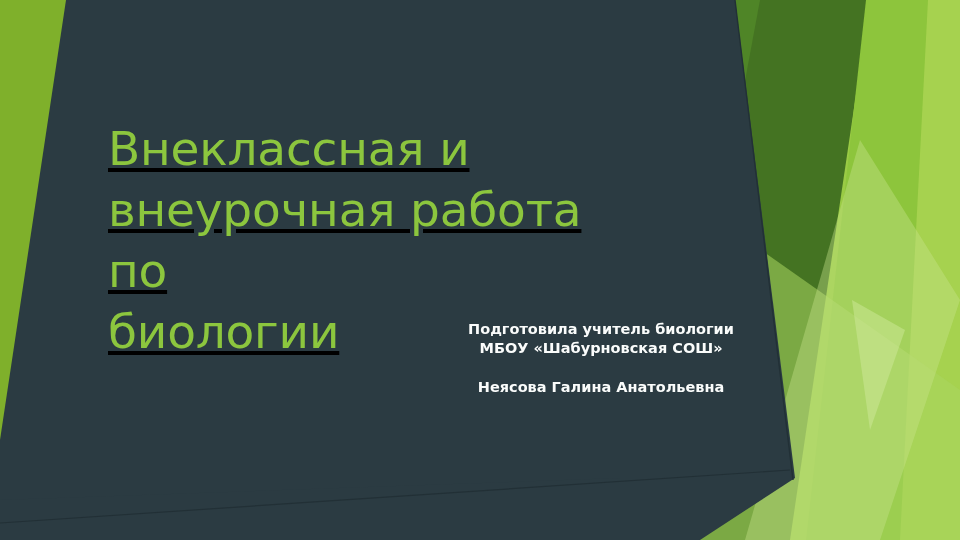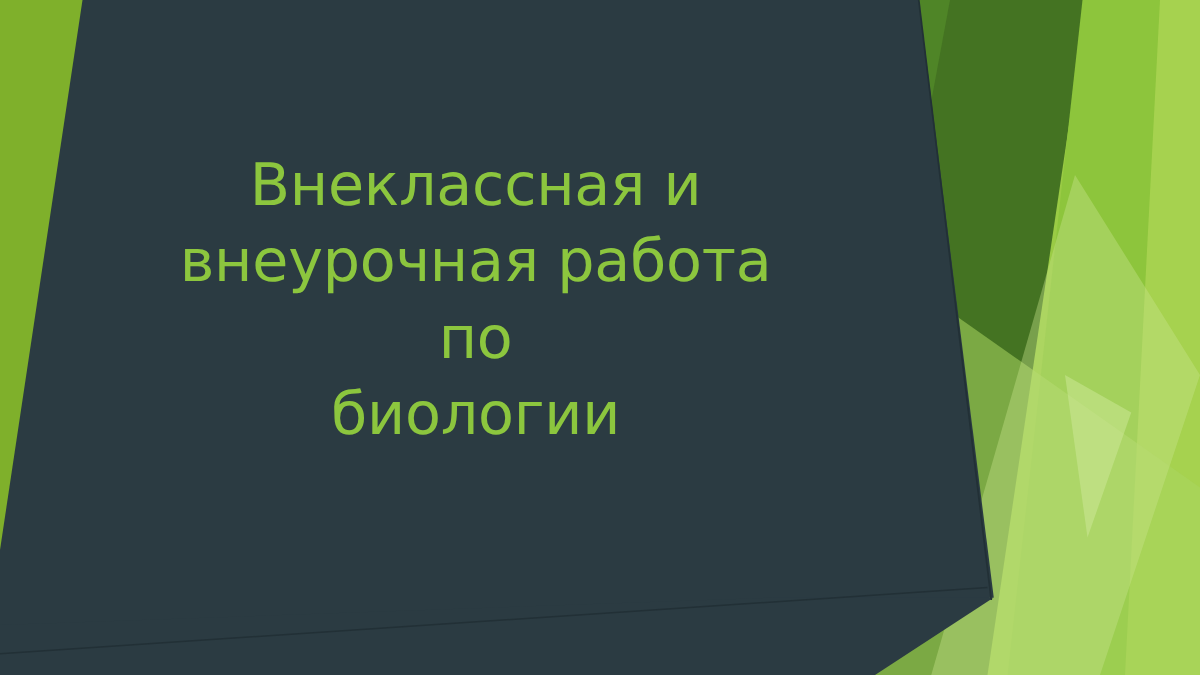--- a/index.html
+++ b/index.html
@@ -26,21 +26,22 @@
   .content {
     position: absolute;
     inset: 0;
     z-index: 5;
   }
   #title-block {
     position: absolute;
     left: 108px;
     top: 118px;
     width: 545px;
-    text-align: center;
+    text-align: left;
+    text-decoration: underline;
   }
   #slide-title {
     margin: 0;
     font-family: "DejaVu Sans", sans-serif;
     font-weight: 400;
     font-size: 47px;
     line-height: 1.30;
     color: #8CC63E;
     letter-spacing: -0.2px;
     white-space: pre-line;
@@ -104,15 +105,20 @@
   </svg>
 
   <div class="content">
 
     <div id="title-block">
       <h1 id="slide-title">Внеклассная и
 внеурочная работа по
 биологии</h1>
     </div>
 
+    <div id="subtitle-block">
+      <p class="subtitle-line">Подготовила учитель биологии
+МБОУ «Шабурновская СОШ»</p>
+      <p class="subtitle-line" id="subtitle-author">Неясова Галина Анатольевна</p>
+    </div>
 
   </div>
 </div>
 
 </body></html>

